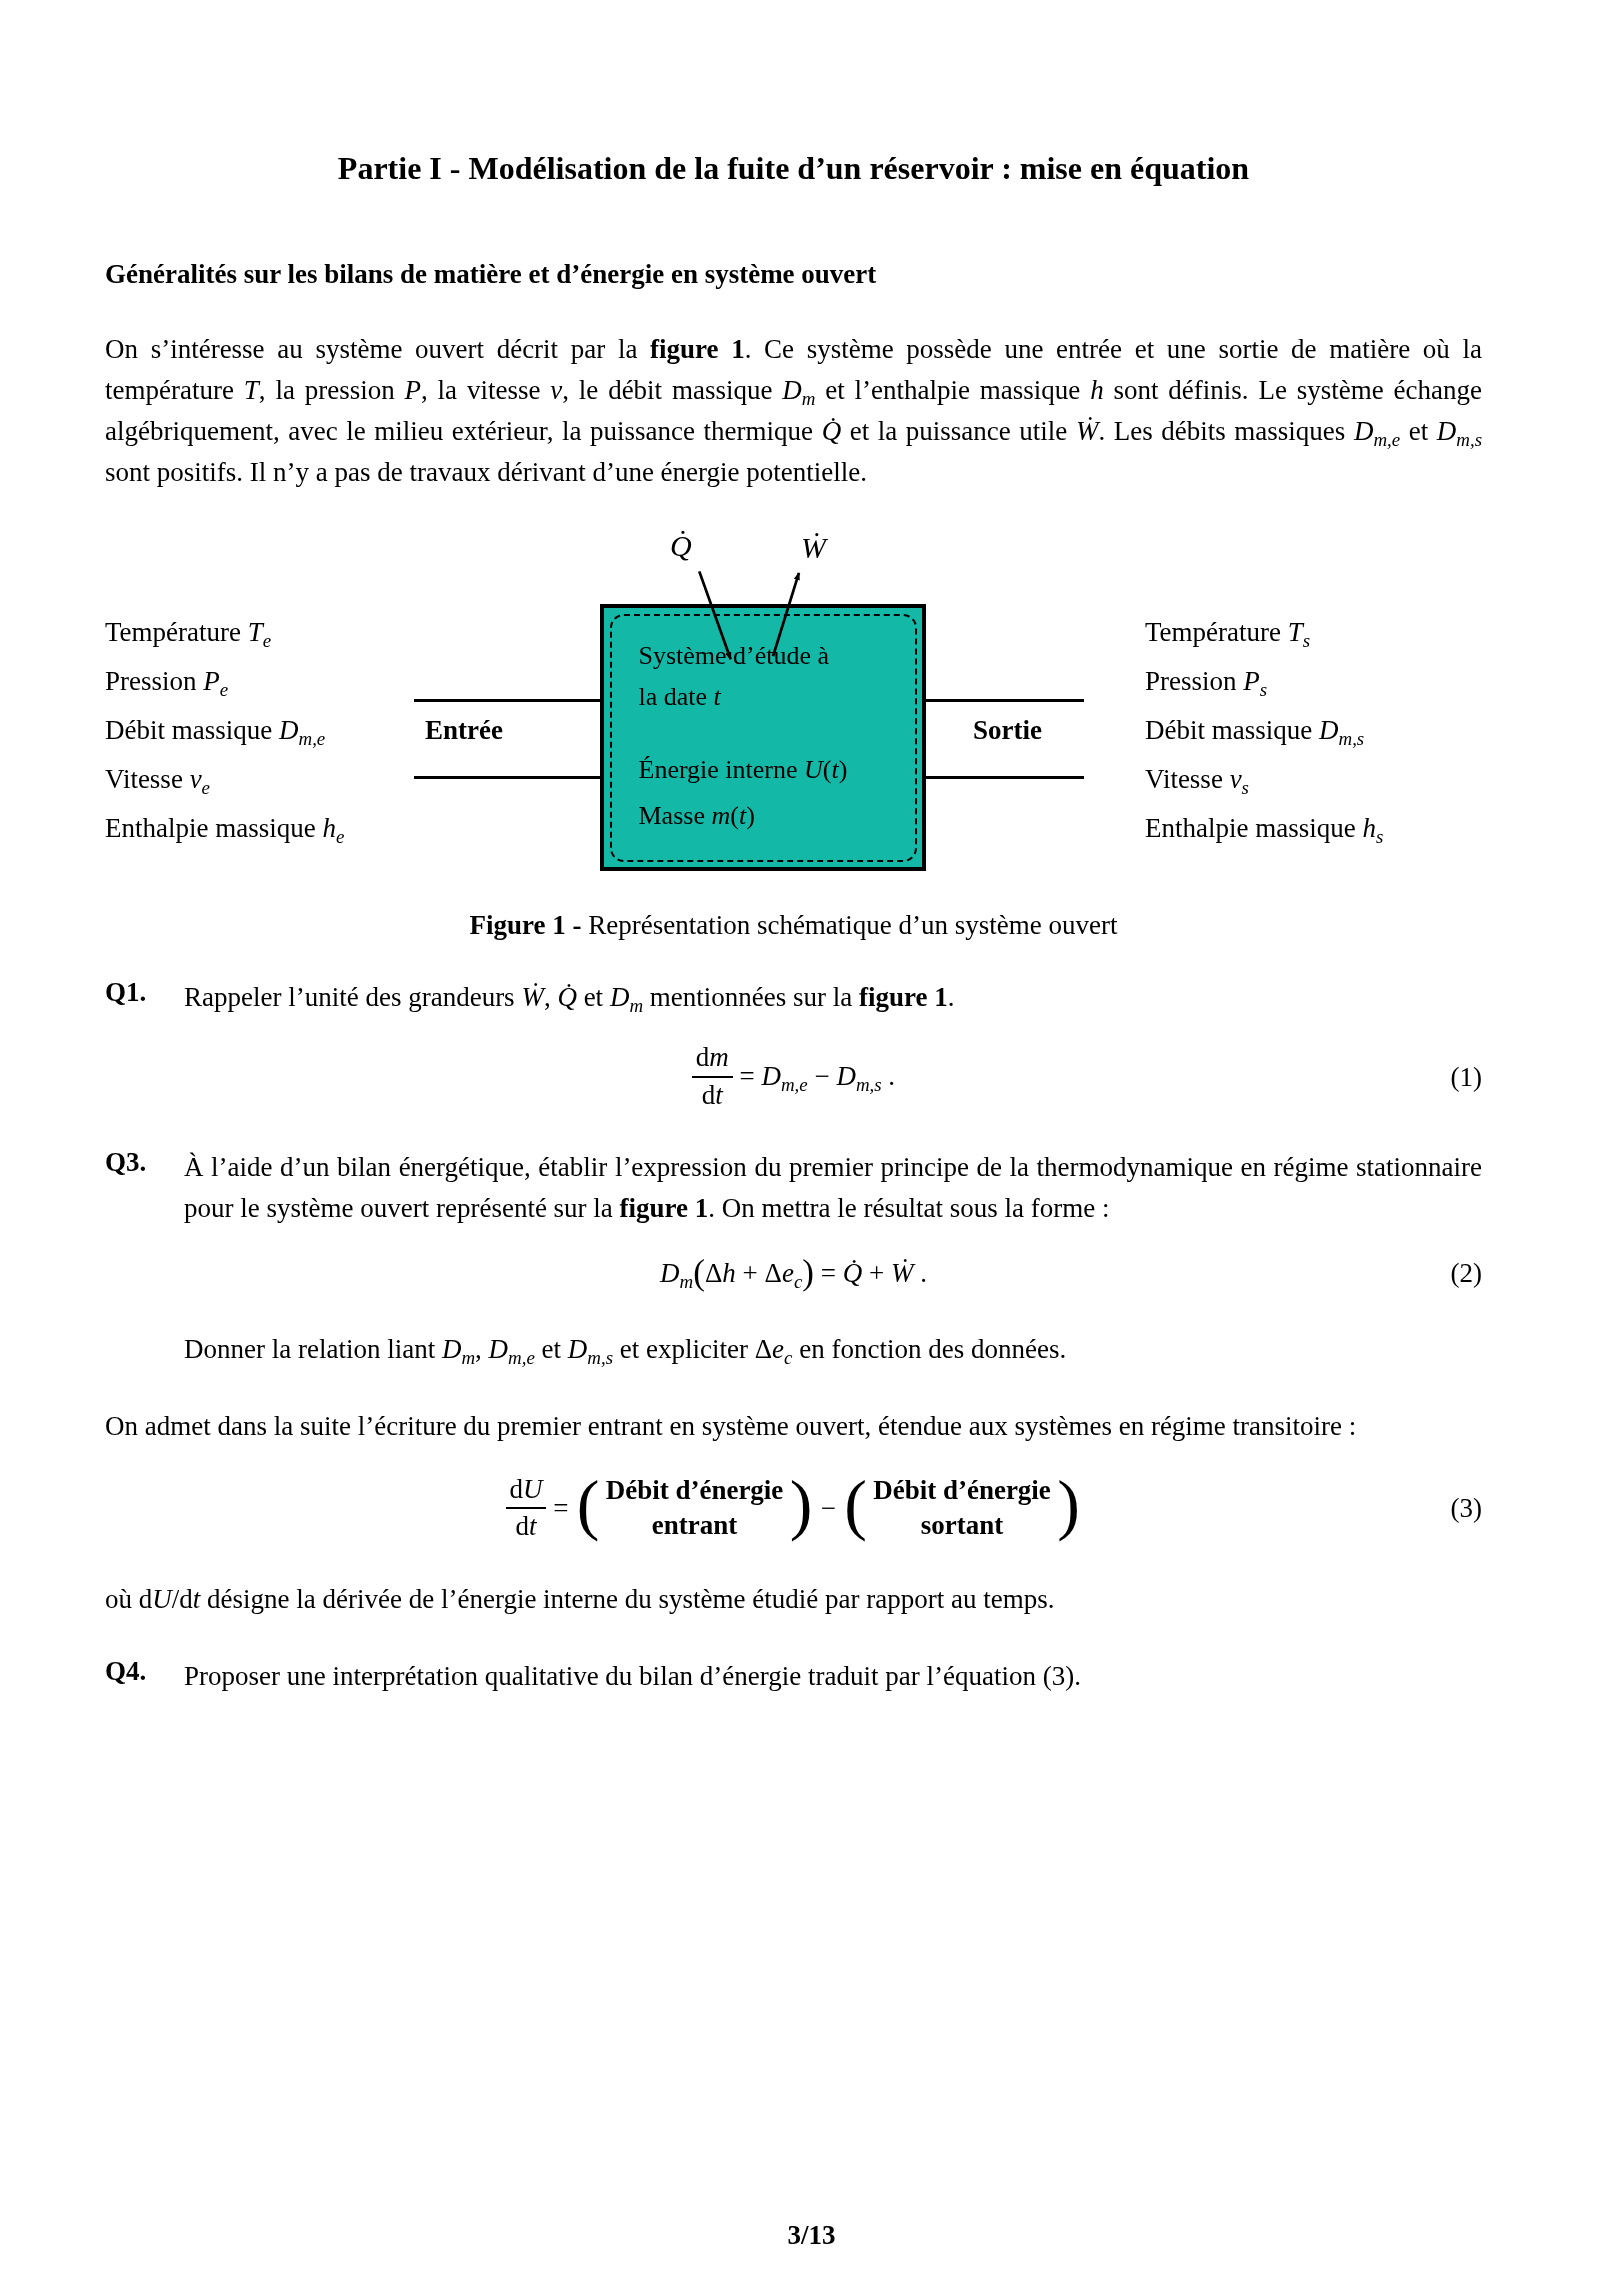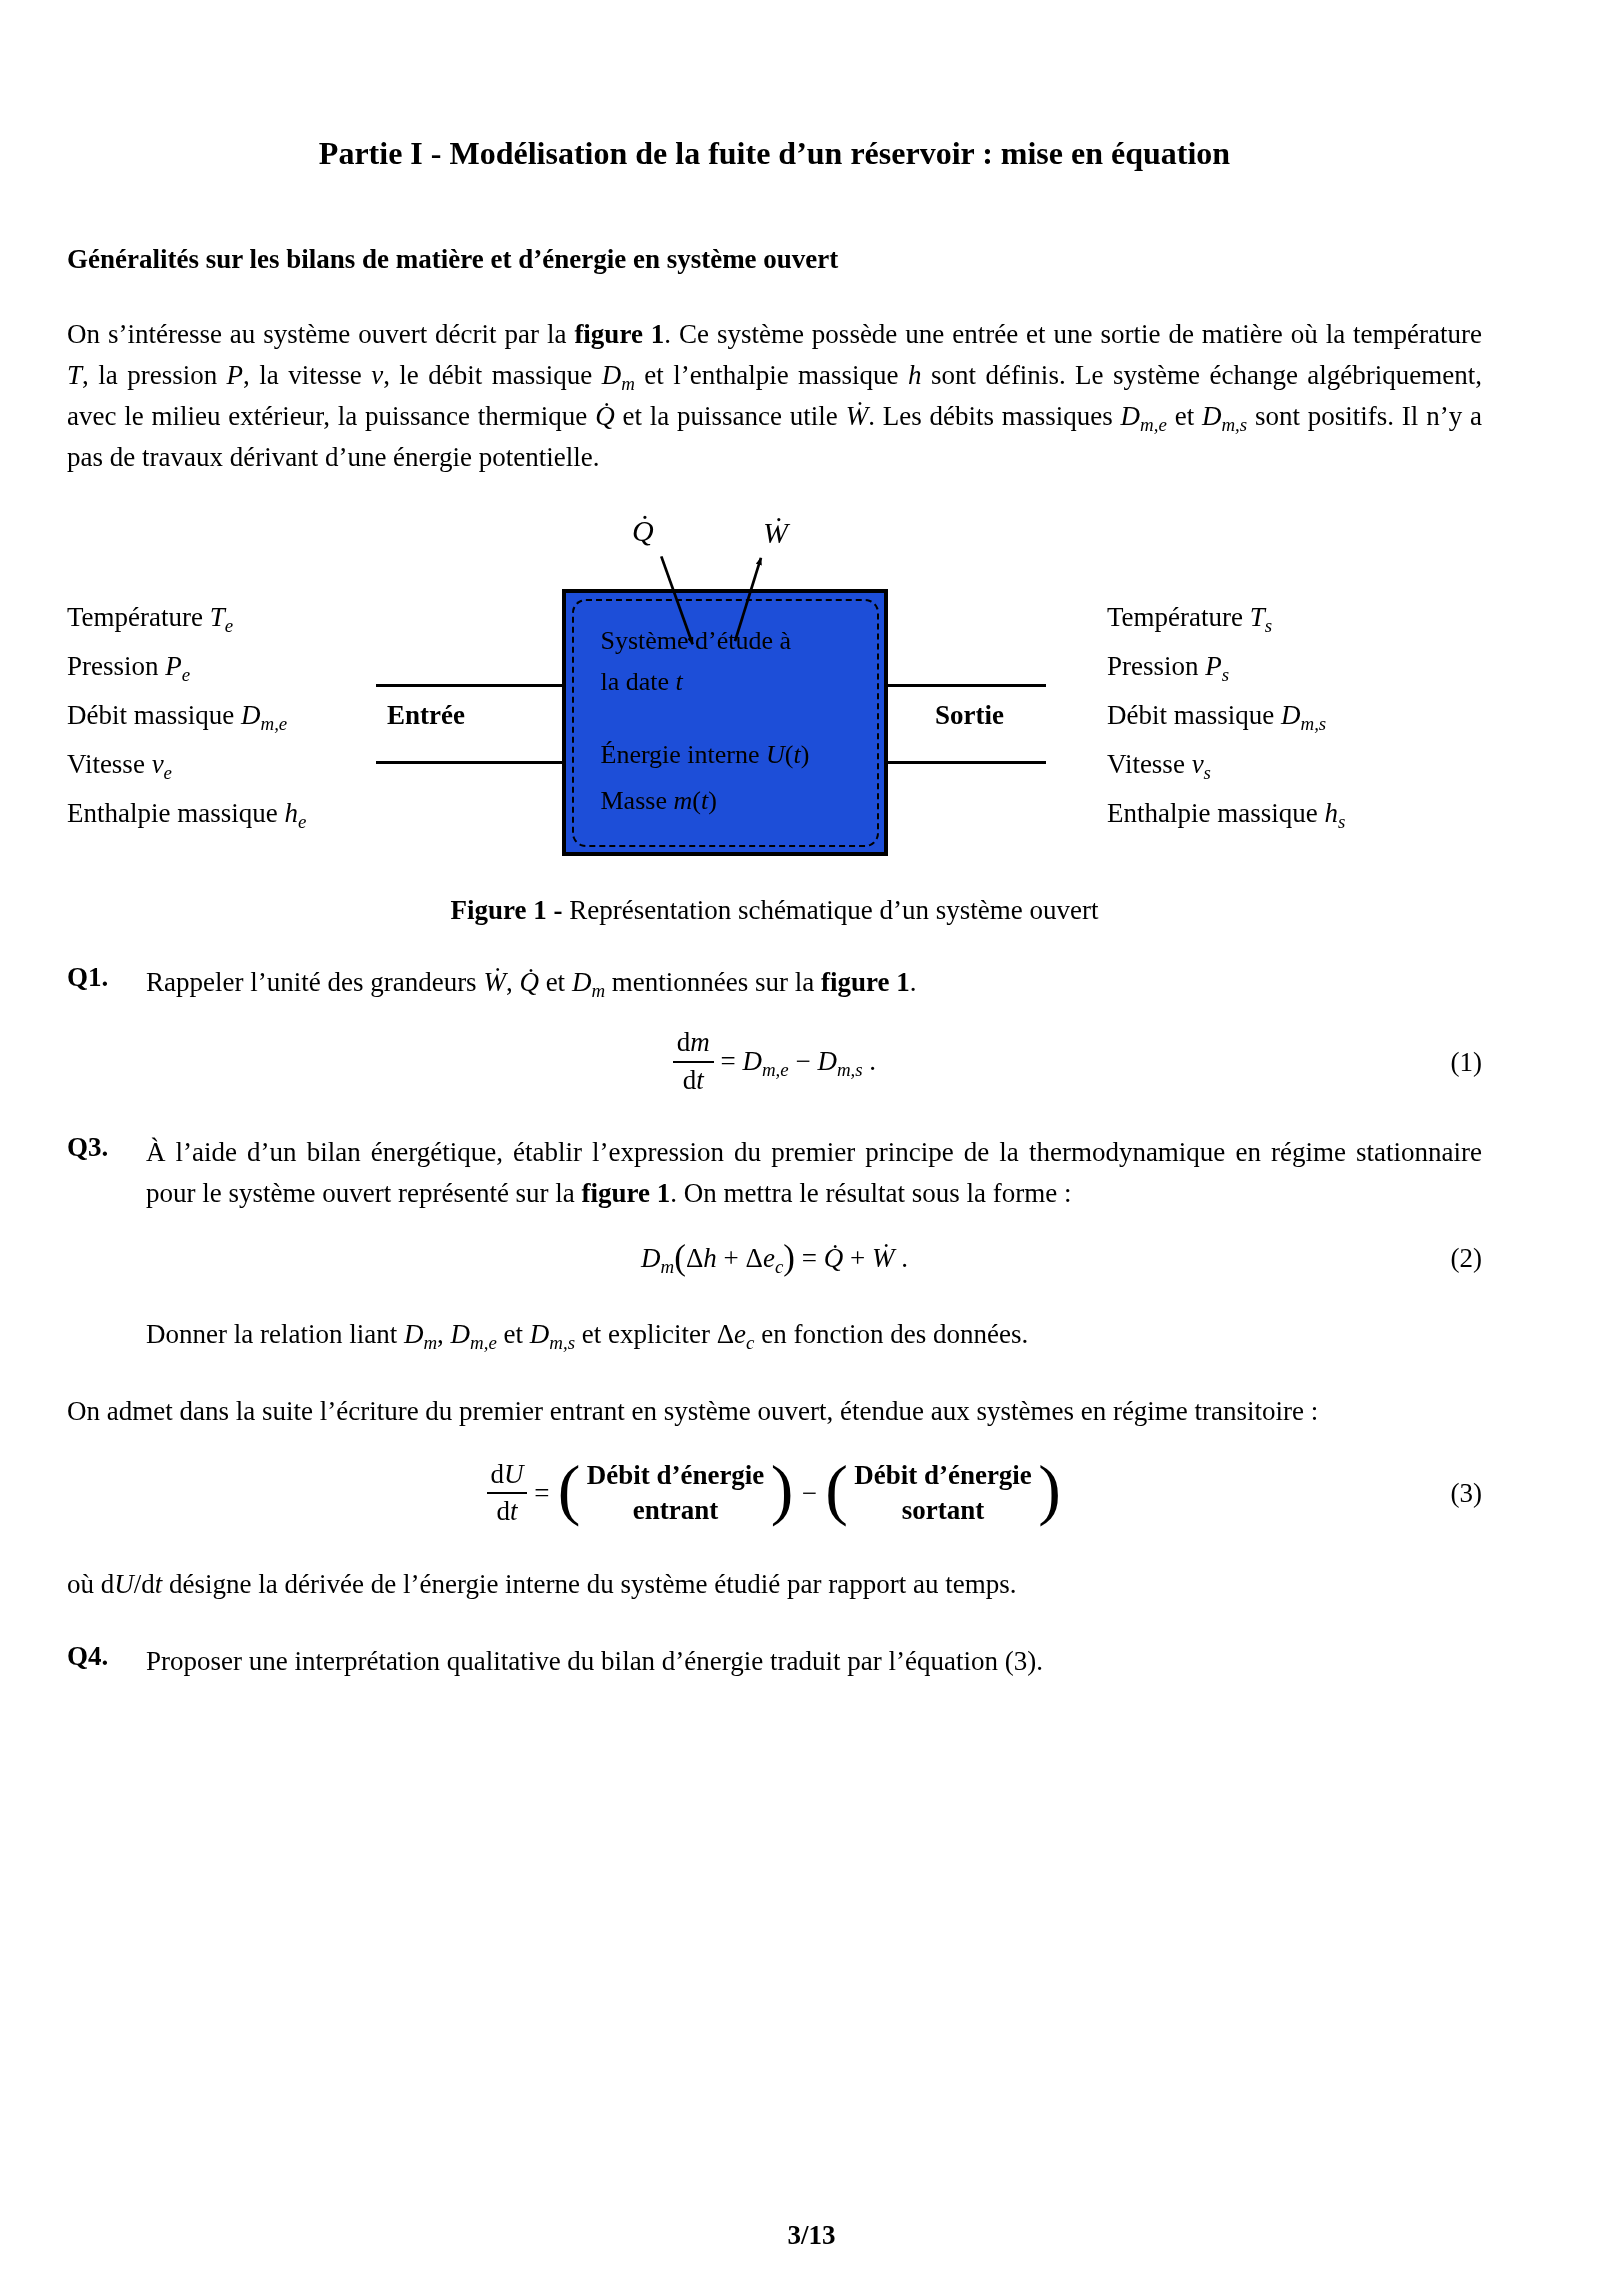--- a/index.html
+++ b/index.html
@@ -2,40 +2,40 @@
 <html style="font-size:12.6px"><head>
 <meta charset="utf-8">
 <style>
   * { box-sizing: border-box; }
   html,body { margin:0; padding:0; background:#ffffff; }
   .page {
     width:1623px; height:2295px; background:#ffffff; position:relative;
     font-family:"Liberation Serif","DejaVu Serif",serif; font-size:27px; color:#000;
     overflow:hidden;
   }
-  .content { padding:135px 141px 0 67px; }
+  .content { padding:135px 141px 0 105px;margin-top:15px; }
   .title { font-size:32px; font-weight:bold; text-align:center; margin:0; }
   .section-heading { font-size:27px; font-weight:bold; margin:72px 0 0 0; }
   .intro { margin:39px 0 0 0; line-height:1.52; text-align:justify; }
 
   
   .figure { position:relative; height:357px; margin-top:36px; }
   .fig-label { position:absolute; font-style:italic; font-size:30px; }
   .qdot { left:565px; top:0; }
   .wdot { left:696px; top:1.6px; }
   .arrows { position:absolute; left:0; top:0; pointer-events:none; }
   .pipe { position:absolute; height:3.1px; background:#000; }
   .pipe.inlet-top  { left:309px; top:170px; width:186px; }
   .pipe.inlet-bot  { left:309px; top:247px; width:186px; }
   .pipe.outlet-top { left:820px; top:170px; width:159px; }
   .pipe.outlet-bot { left:820px; top:247px; width:159px; }
   .flow-label { position:absolute; top:186px;font-weight:bold; }
   .flow-label.inlet  { left:320px; }
   .flow-label.outlet { left:868px; }
-  .sys-box { position:absolute; left:495px; top:75px; width:326px; height:267px; border:4.7px solid #000; background:#1d4ed8; }
+  .sys-box { position:absolute; left:495px; top:75px; width:326px; height:267px; border:4.7px solid #000; background:#14b8a6; }
   .sys-inner { position:absolute; left:5.5px; right:5.5px; top:5.5px; bottom:5.5px; border:2.4px dashed #000; border-radius:14px; padding:19px 7.9px 0 27px; font-size:26px; }
   .sys-line { line-height:41px; }
   .sys-line.gap { margin-top:30px; line-height:46px; }
   .sys-line.last { line-height:46px; }
   .side-labels { position:absolute; top:79px; line-height:49px; white-space:nowrap; }
   .side-labels.left  { left:0; }
   .side-labels.right { left:1040px; }
   .caption { text-align:center; margin-top:23.6px; }
 
   

